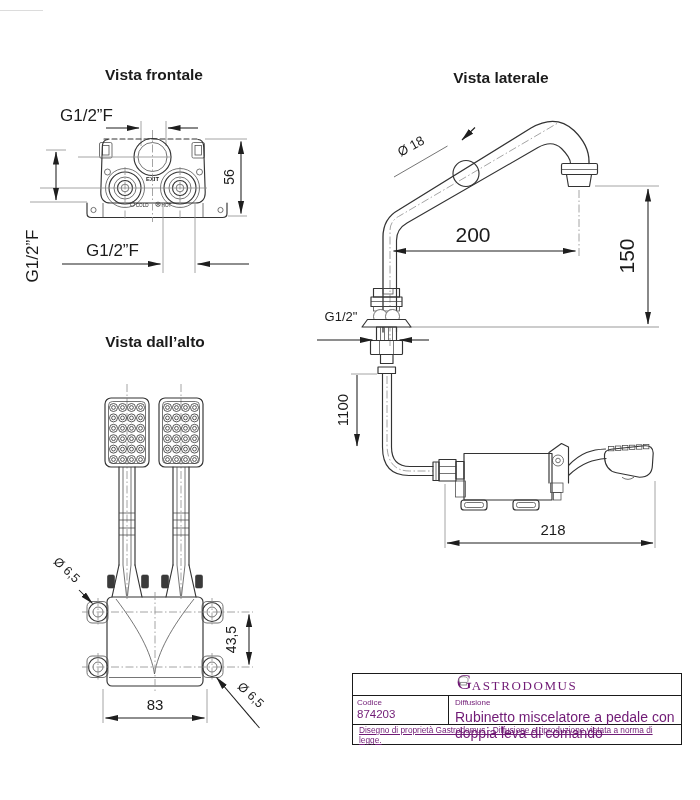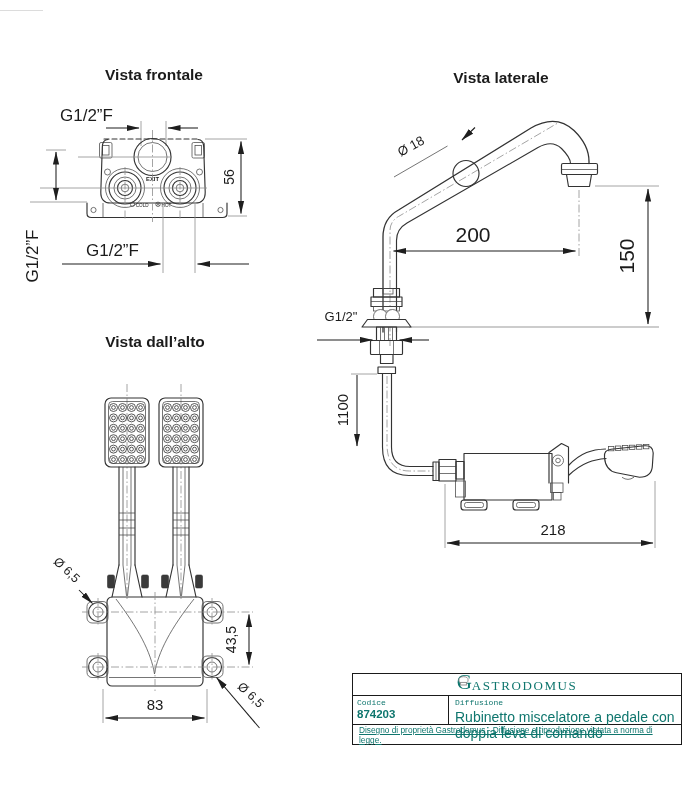--- a/index.html
+++ b/index.html
@@ -21,31 +21,31 @@
   .t21{font-size:21px;}
   .t17{font-size:17px;}
   .t15{font-size:15px;}
   .t14{font-size:14px;}
   .t13{font-size:13px;}
   .t12{font-size:12.5px;}
   .t6{font-size:5.8px;font-weight:bold;}
   .t4{font-size:4.6px;}
   
   .tb{position:absolute;left:352px;top:673px;width:330px;height:72px;border:1.2px solid #1a1a1a;
-      background:#fff;color:#0f766e;box-sizing:border-box;display:flex;flex-direction:column;}
+      background:#fff;color:#701a75;box-sizing:border-box;display:flex;flex-direction:column;}
   .tb-logo{height:29px;border-bottom:1.2px solid #1a1a1a;display:flex;align-items:flex-end;
            justify-content:center;padding-bottom:3px;font-family:"Liberation Serif",serif;position:relative;}
   .brand-initial{font-size:21px;line-height:0.85;}
   .brand-rest{font-size:13px;letter-spacing:1.6px;line-height:1;}
   .hat{position:absolute;left:50%;margin-left:-60px;top:2px;}
   .tb-mid{height:29px;border-bottom:1.2px solid #1a1a1a;display:flex;box-sizing:border-box;}
   .tb-code{width:96px;border-right:1.2px solid #1a1a1a;padding:2px 4px;box-sizing:border-box;}
   .tb-desc{flex:1;padding:2px 6px;box-sizing:border-box;}
-  .lab{font-size:8px;font-family:Liberation Mono, monospace;}
-  .code-val{font-size:11.5px;font-weight:bold;margin-top:1px;}
+  .lab{font-size:8px;}
+  .code-val{font-size:11.5px;font-weight:normal;margin-top:1px;}
   .desc-val{font-size:14px;margin-top:2.5px;}
   .tb-foot{flex:1;display:flex;align-items:center;padding:0 6px;font-size:8.3px;text-decoration:underline;}
 </style>
 </head>
 <body>
 
 <div id="sheet">
 
 <svg width="700" height="800" viewBox="0 0 700 800">
   <defs>

